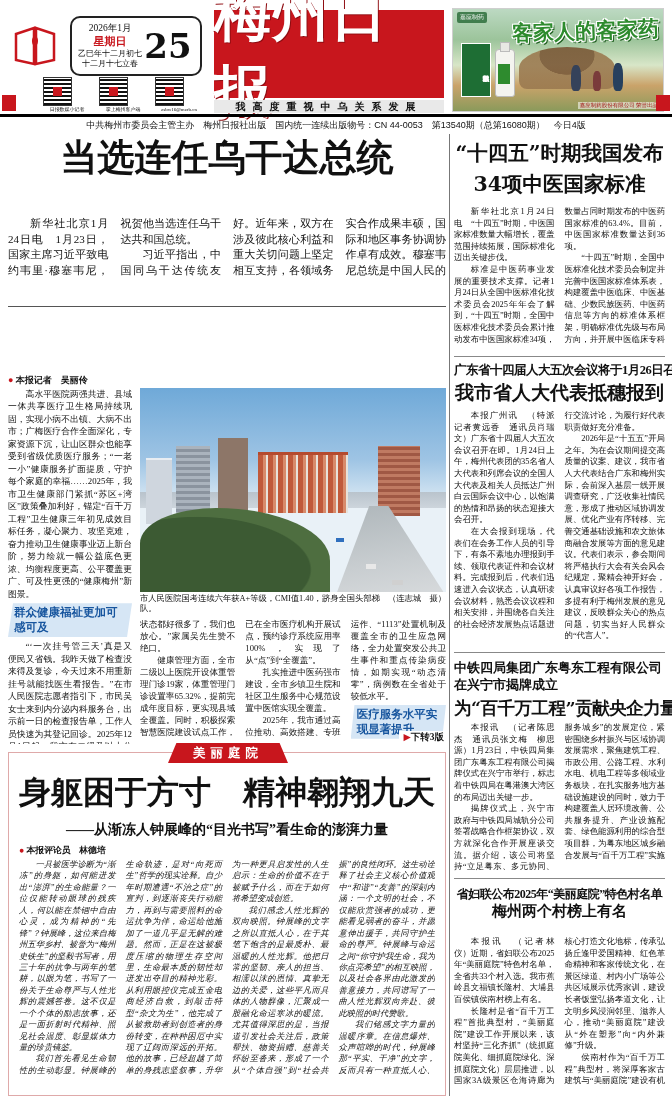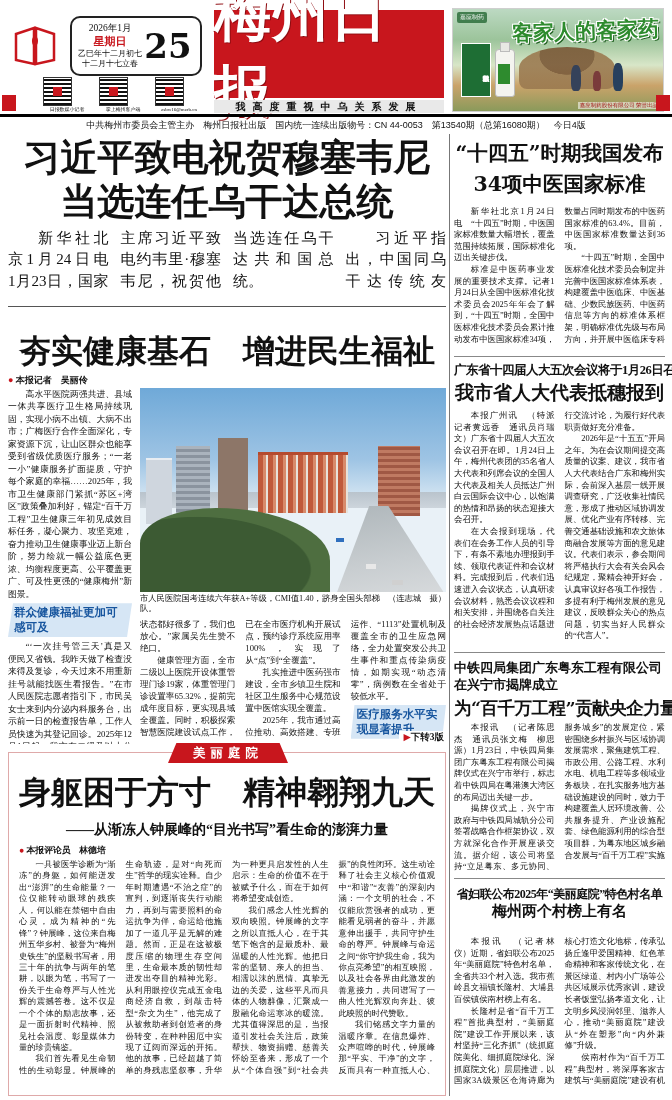--- a/index.html
+++ b/index.html
@@ -54,21 +54,21 @@
   .hrule-left{left:8px;width:438px;height:1px;background:#555;}
   .hrule-right{left:454px;width:211px;height:1px;background:#888;}
   
   .body-text p{margin:0;text-indent:2em;text-align:justify;}
   .cont p:first-child{text-indent:0;}
   .jumpline{position:absolute;right:2px;bottom:0;font-size:9.5px;font-weight:bold;background:#fff;padding-left:4px;}
   .jumpline .tri{color:#c8161d;}
   
   .ts-head{left:8px;top:136px;width:438px;text-align:center;font-size:37px;font-weight:900;line-height:1.18;
            font-family:"DejaVu Serif",serif;}
-  .ts-body{left:8px;top:228px;width:438px;height:74px;font-size:15px;line-height:1.42;
+  .ts-body{left:8px;top:216px;width:438px;height:74px;font-size:11px;line-height:1.42;
            column-count:4;column-gap:12px;overflow:hidden;}
   
   .h-kicker{left:8px;top:312px;width:438px;text-align:center;font-size:14.5px;font-weight:600;}
   .h-head{left:8px;top:330px;width:438px;text-align:center;font-size:32px;font-weight:900;
           font-family:"DejaVu Serif",serif;}
   .h-byline{left:8px;top:374px;width:200px;font-size:9px;font-weight:bold;}
   .h-byline .dot{color:#c8161d;}
   .h-wrap{left:8px;top:388px;width:438px;height:356px;display:flex;gap:8px;}
   .h-col1{width:124px;height:356px;overflow:hidden;font-size:8.8px;line-height:1.42;}
   .h-right{flex:1;display:flex;flex-direction:column;}
@@ -81,21 +81,21 @@
   
   .edit-box{left:8px;top:752px;width:438px;height:344px;border:1px solid #dfa9a9;box-sizing:border-box;}
   .edit-badge{position:absolute;left:159px;top:-10px;width:120px;height:20px;background:#c8161d;color:#fff;
               display:flex;align-items:center;justify-content:center;font-size:12.5px;font-weight:bold;
               letter-spacing:5px;clip-path:polygon(7% 0,93% 0,100% 100%,0 100%);}
   .edit-head{margin-top:18px;text-align:center;font-size:32px;font-weight:900;font-family:"DejaVu Serif",serif;}
   .edit-sub{text-align:center;font-size:14px;font-weight:bold;margin-top:6px;}
   .edit-byline{font-size:8.8px;font-weight:bold;margin:6px 0 2px 10px;}
   .edit-byline .dot{color:#c8161d;}
   .edit-body{margin:2px 10px;height:228px;font-size:8.3px;line-height:1.38;column-count:4;column-gap:10px;
-             overflow:hidden;}
+             overflow:hidden;font-style:italic;}
   
   .r{left:454px;width:211px;}
   .ra-head{top:138px;font-size:20.5px;font-weight:900;line-height:1.5;text-align:center;font-family:"DejaVu Serif",serif;}
   .ra-body{top:206px;height:146px;}
   .r-body{font-size:8.4px;line-height:1.38;column-count:2;column-gap:10px;overflow:hidden;}
   .rb-kicker{top:362px;font-size:12.5px;font-weight:bold;text-align:center;letter-spacing:-0.5px;white-space:nowrap;}
   .rb-head{top:380px;font-size:19px;font-weight:900;text-align:center;font-family:"DejaVu Serif",serif;}
   .rb-body{top:410px;height:238px;}
   .rc-kicker{top:660px;font-size:13px;font-weight:bold;line-height:1.3;}
   .rc-head{top:696px;font-size:17.5px;font-weight:900;text-align:center;letter-spacing:-0.5px;
@@ -167,29 +167,27 @@
   <div class="abs head-rule"></div>
   <div class="abs publine">中共梅州市委员会主管主办　梅州日报社出版　国内统一连续出版物号：CN 44-0053　第13540期（总第16080期）　今日4版</div>
 
   <div class="abs vrule"></div>
   <div class="abs hrule-left" style="top:306px;"></div>
   <div class="abs hrule-right" style="top:356px;"></div>
   <div class="abs hrule-right" style="top:652px;"></div>
   <div class="abs hrule-right" style="top:878px;"></div>
 
   <div class="abs ts-head">
-    <div>习近平致电祝贺穆塞韦尼</div>
     <div>当选连任乌干达总统</div>
   </div>
   <div class="abs ts-body body-text">
       <p>新华社北京1月24日电　1月23日，国家主席习近平致电约韦里·穆塞韦尼，祝贺他当选连任乌干达共和国总统。</p>
       <p>习近平指出，中国同乌干达传统友好。近年来，双方在涉及彼此核心利益和重大关切问题上坚定相互支持，各领域务实合作成果丰硕，国际和地区事务协调协作卓有成效。穆塞韦尼总统是中国人民的老朋友，长期致力于推动两国关系发展，中方对此深表赞赏。我高度重视中乌关系发展，愿同穆塞韦尼总统一道努力，深化政治互信，赓续传统友谊，落实好中非合作论坛北京峰会成果，推动中乌全面战略合作伙伴关系深入发展，更好造福两国人民。</p>
     </div>
 
-  <div class="abs h-head">夯实健康基石　增进民生福祉</div>
   <div class="abs h-byline">
     <span class="dot">●</span>
     <span>本报记者　吴丽伶</span>
   </div>
 
   <div class="abs h-wrap">
     <div class="h-col1 body-text">
       <div>
           <p>高水平医院两强共进、县域一体共享医疗卫生格局持续巩固，实现小病不出镇、大病不出市；广梅医疗合作全面深化，专家资源下沉，让山区群众也能享受到省级优质医疗服务；“一老一小”健康服务扩面提质，守护每个家庭的幸福……2025年，我市卫生健康部门紧抓“苏区+湾区”政策叠加利好，锚定“百千万工程”卫生健康三年初见成效目标任务，凝心聚力、攻坚克难，奋力推动卫生健康事业迈上新台阶，努力绘就一幅公益底色更浓、均衡程度更高、公平覆盖更广、可及性更强的“健康梅州”新图景。</p>
         </div>

